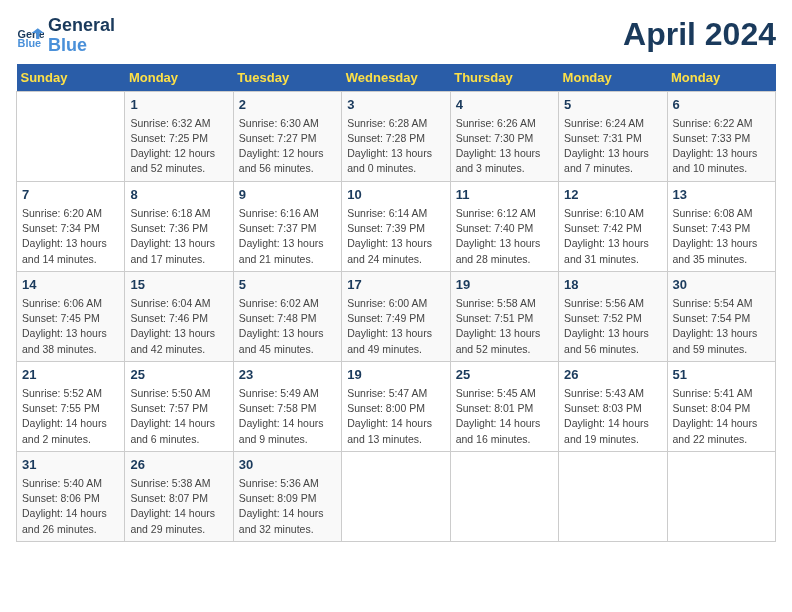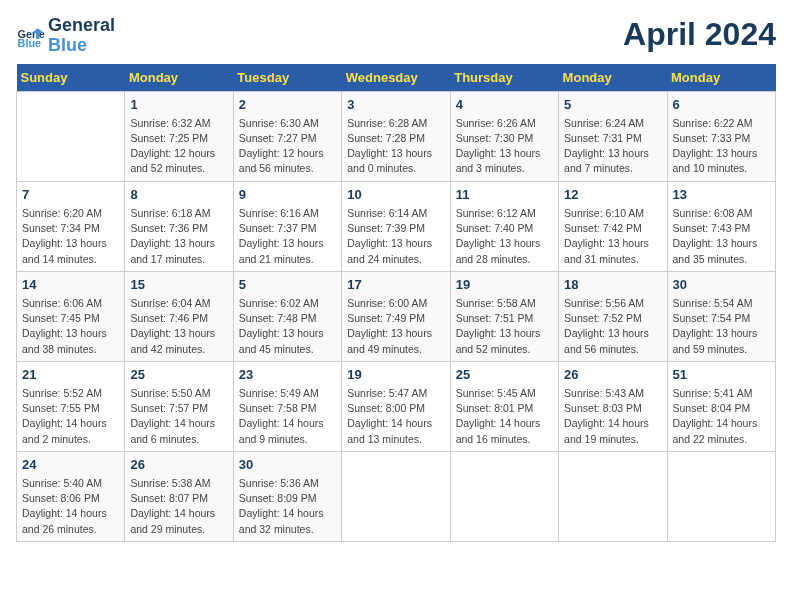--- a/index.html
+++ b/index.html
@@ -238,21 +238,21 @@
           <span class="day-number">26</span>
           <div class="day-info">Sunrise: 5:43 AM<br>Sunset: 8:03 PM<br>Daylight: 14 hours<br>and 19 minutes.</div>
         </td>
         <td>
           <span class="day-number">51</span>
           <div class="day-info">Sunrise: 5:41 AM<br>Sunset: 8:04 PM<br>Daylight: 14 hours<br>and 22 minutes.</div>
         </td>
       </tr>
       <tr>
         <td>
-          <span class="day-number">24</span>
+          <span class="day-number">31</span>
           <div class="day-info">Sunrise: 5:40 AM<br>Sunset: 8:06 PM<br>Daylight: 14 hours<br>and 26 minutes.</div>
         </td>
         <td>
           <span class="day-number">26</span>
           <div class="day-info">Sunrise: 5:38 AM<br>Sunset: 8:07 PM<br>Daylight: 14 hours<br>and 29 minutes.</div>
         </td>
         <td>
           <span class="day-number">30</span>
           <div class="day-info">Sunrise: 5:36 AM<br>Sunset: 8:09 PM<br>Daylight: 14 hours<br>and 32 minutes.</div>
         </td>

